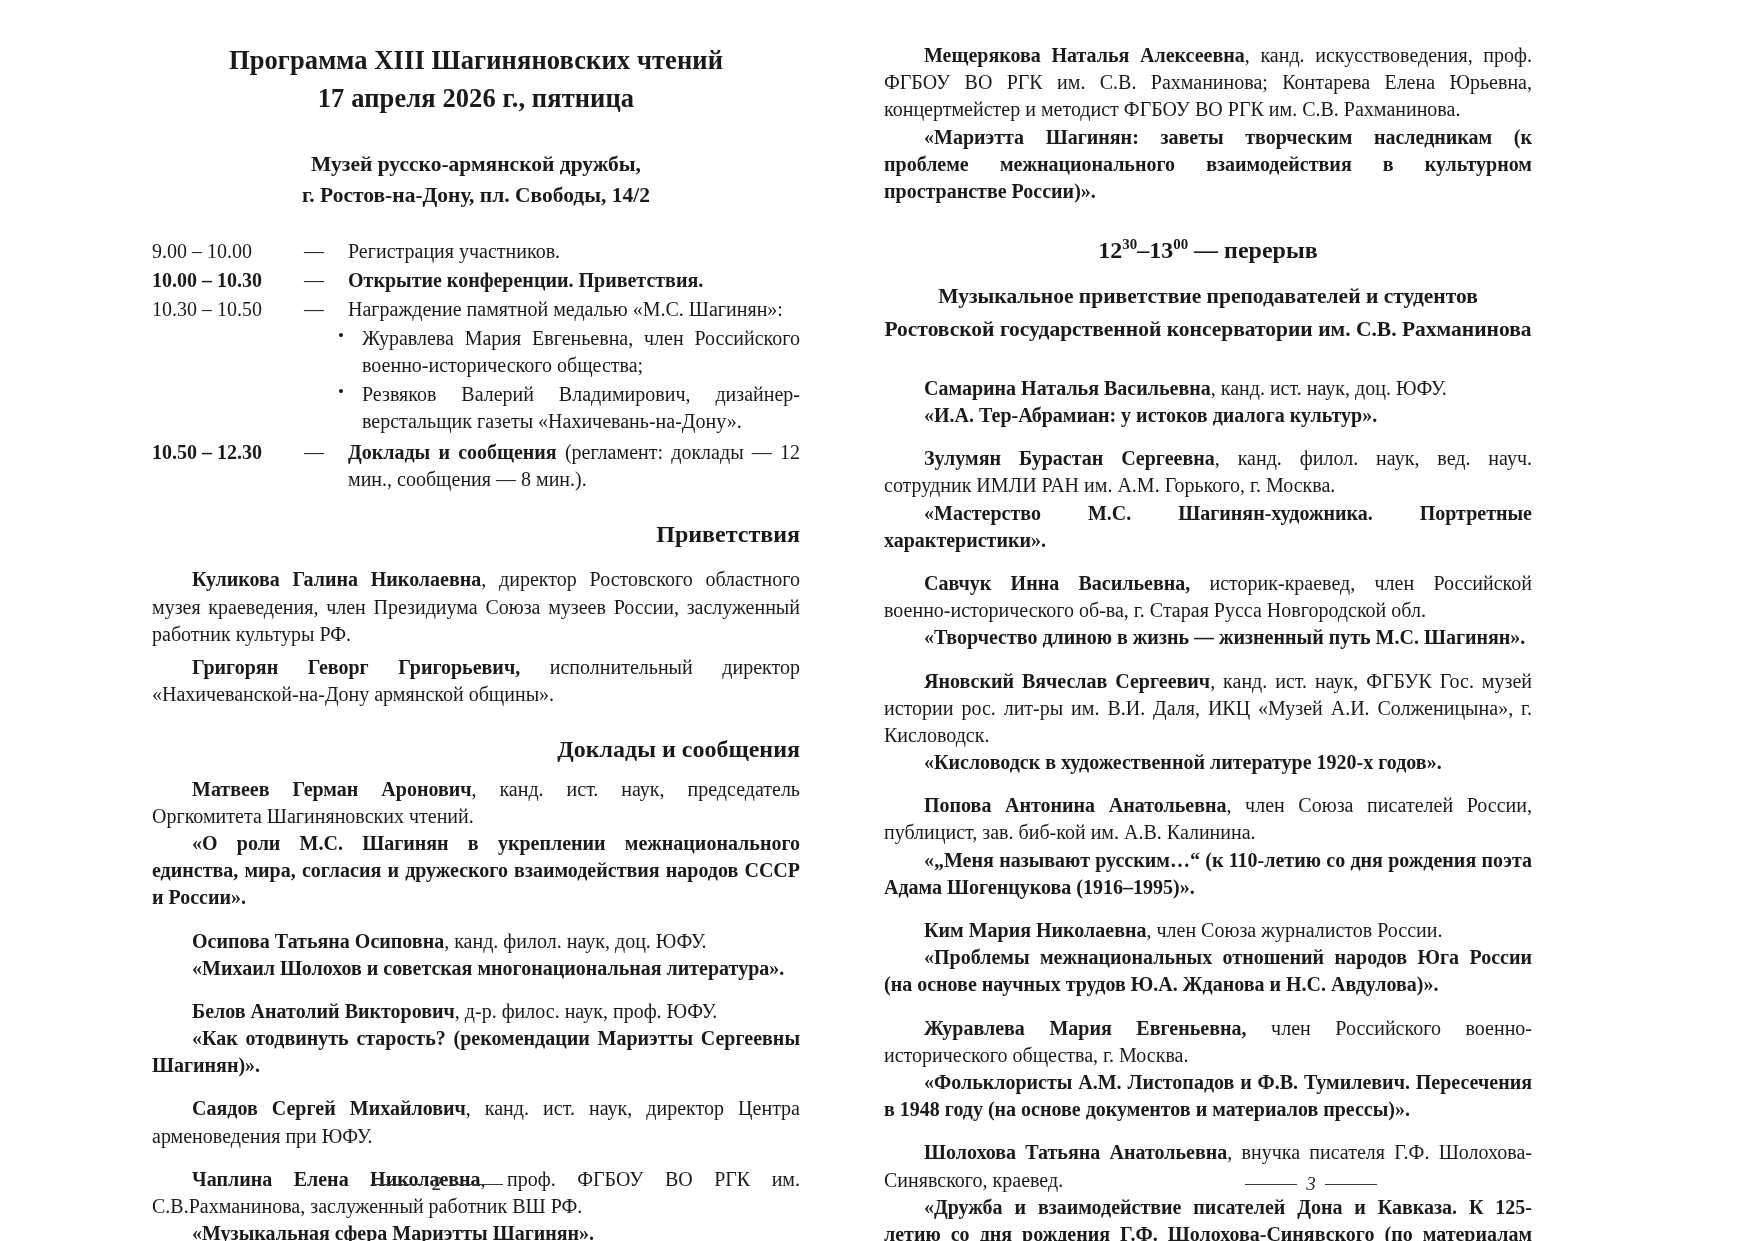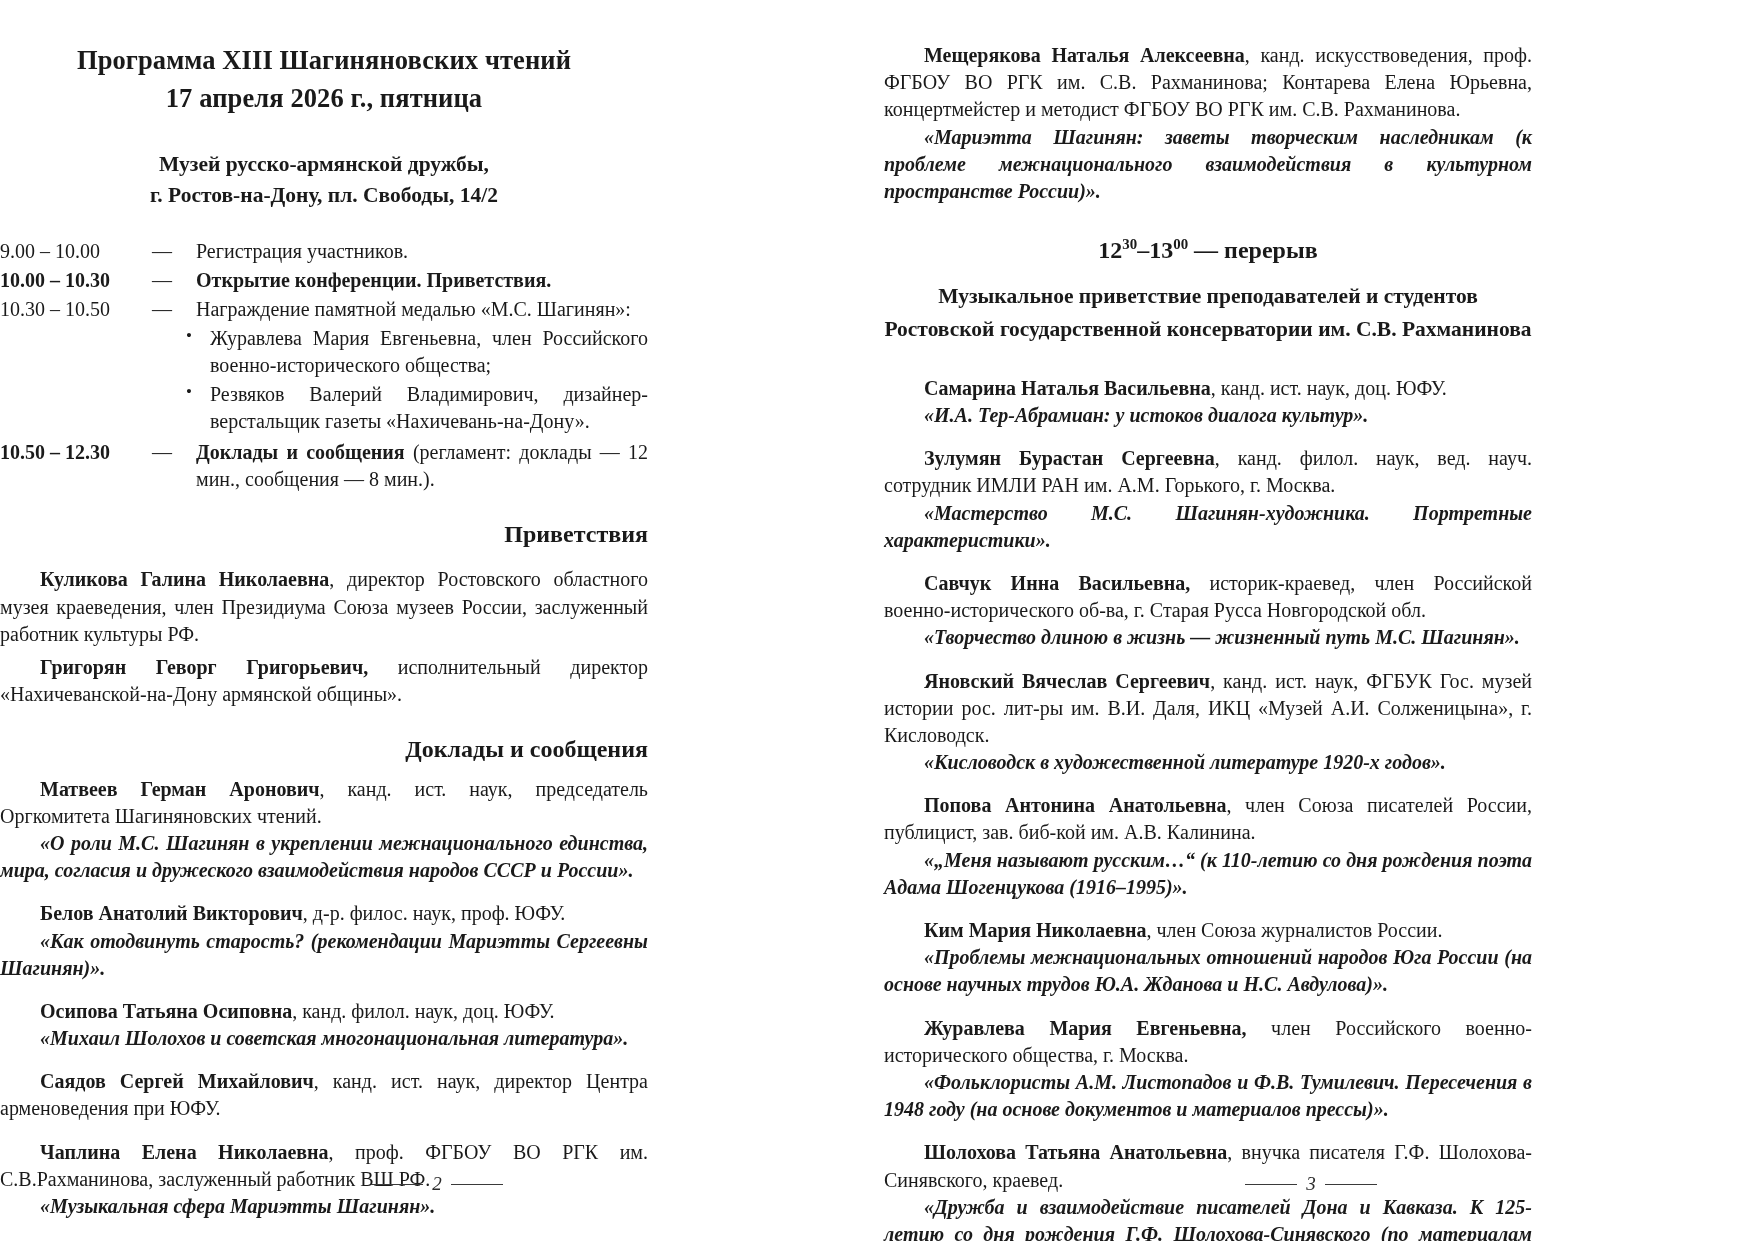--- a/index.html
+++ b/index.html
@@ -22,21 +22,21 @@
     display: flex;
     box-sizing: border-box;
   }
   .page {
     position: relative;
     box-sizing: border-box;
     width: 874px;
     height: 1241px;
     padding-top: 42px;
   }
-  .page-left  { padding-right: 140px; }
+  .page-left  { padding-left: 152px; padding-right: 140px; }
   .page-right { padding-left: 0px;  }
   .col {
     width: 648px;
   }
   .page-right .col { margin-left: 10px; }
 
   
   .h-title {
     text-align: center;
     font-weight: bold;
@@ -132,21 +132,21 @@
     line-height: 1.36;
   }
   .entry.tight { margin-top: 6px; }
   .entry p {
     margin: 0;
     text-align: justify;
     text-indent: 40px;
     hyphens: manual;
   }
   .entry .nm { font-weight: bold; }
-  .entry .ttl { font-weight: bold; font-style: italic; }
+  .entry .ttl { font-weight: bold; }
 
   .footer {
     position: absolute;
     bottom: 46px;
     left: 0;
     width: 100%;
     text-align: center;
     font-size: 19px;
     font-style: italic;
     color: #2a2a2a;
@@ -222,27 +222,27 @@
       </div>
 
       <div class="h-section">Доклады и сообщения</div>
 
       <div class="entry tight">
         <p><span class="nm">Матвеев Герман Аронович</span><span>, канд. ист. наук, председатель Оргкомитета Шагиняновских чтений.</span></p>
         <p class="ttl">«О роли М.С. Шагинян в укреплении межнационального единства, мира, согласия и дружеского взаимодействия народов СССР и России».</p>
       </div>
 
       <div class="entry">
+        <p><span class="nm">Осипова Татьяна Осиповна</span><span>, канд. филол. наук, доц. ЮФУ.</span></p>
+        <p class="ttl">«Михаил Шолохов и советская многонациональная литература».</p>
+      </div>
+
+      <div class="entry">
         <p><span class="nm">Белов Анатолий Викторович</span><span>, д-р. филос. наук, проф. ЮФУ.</span></p>
         <p class="ttl">«Как отодвинуть старость? (рекомендации Мариэтты Сергеевны Шагинян)».</p>
-      </div>
-
-      <div class="entry">
-        <p><span class="nm">Осипова Татьяна Осиповна</span><span>, канд. филол. наук, доц. ЮФУ.</span></p>
-        <p class="ttl">«Михаил Шолохов и советская многонациональная литература».</p>
       </div>
 
       <div class="entry">
         <p><span class="nm">Саядов Сергей Михайлович</span><span>, канд. ист. наук, директор Центра арменоведения при ЮФУ.</span></p>
       </div>
 
       <div class="entry">
         <p><span class="nm">Чаплина Елена Николаевна</span><span>, проф. ФГБОУ ВО РГК им. С.В.Рахманинова, заслуженный работник ВШ РФ.</span></p>
         <p class="ttl">«Музыкальная сфера Мариэтты Шагинян».</p>
       </div>

